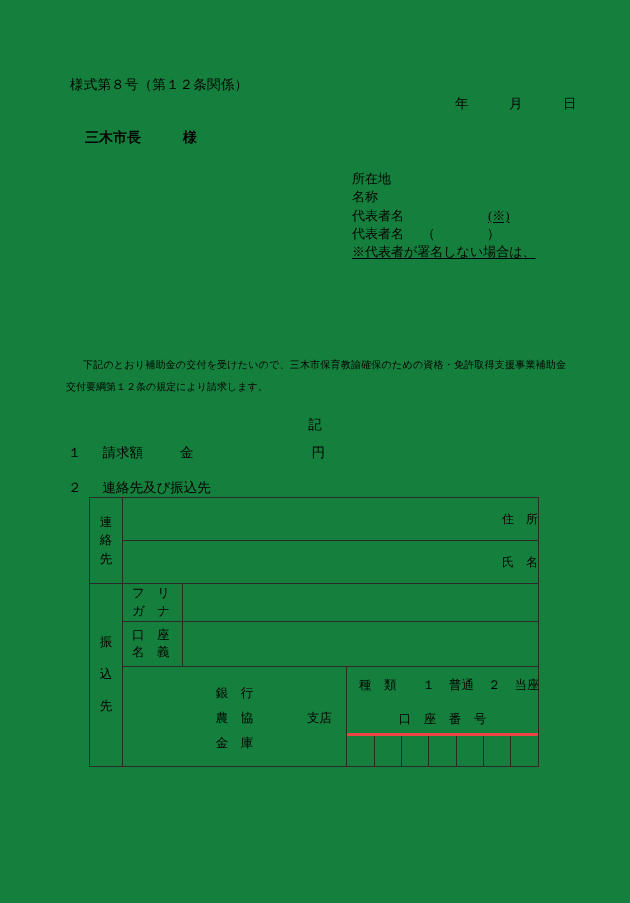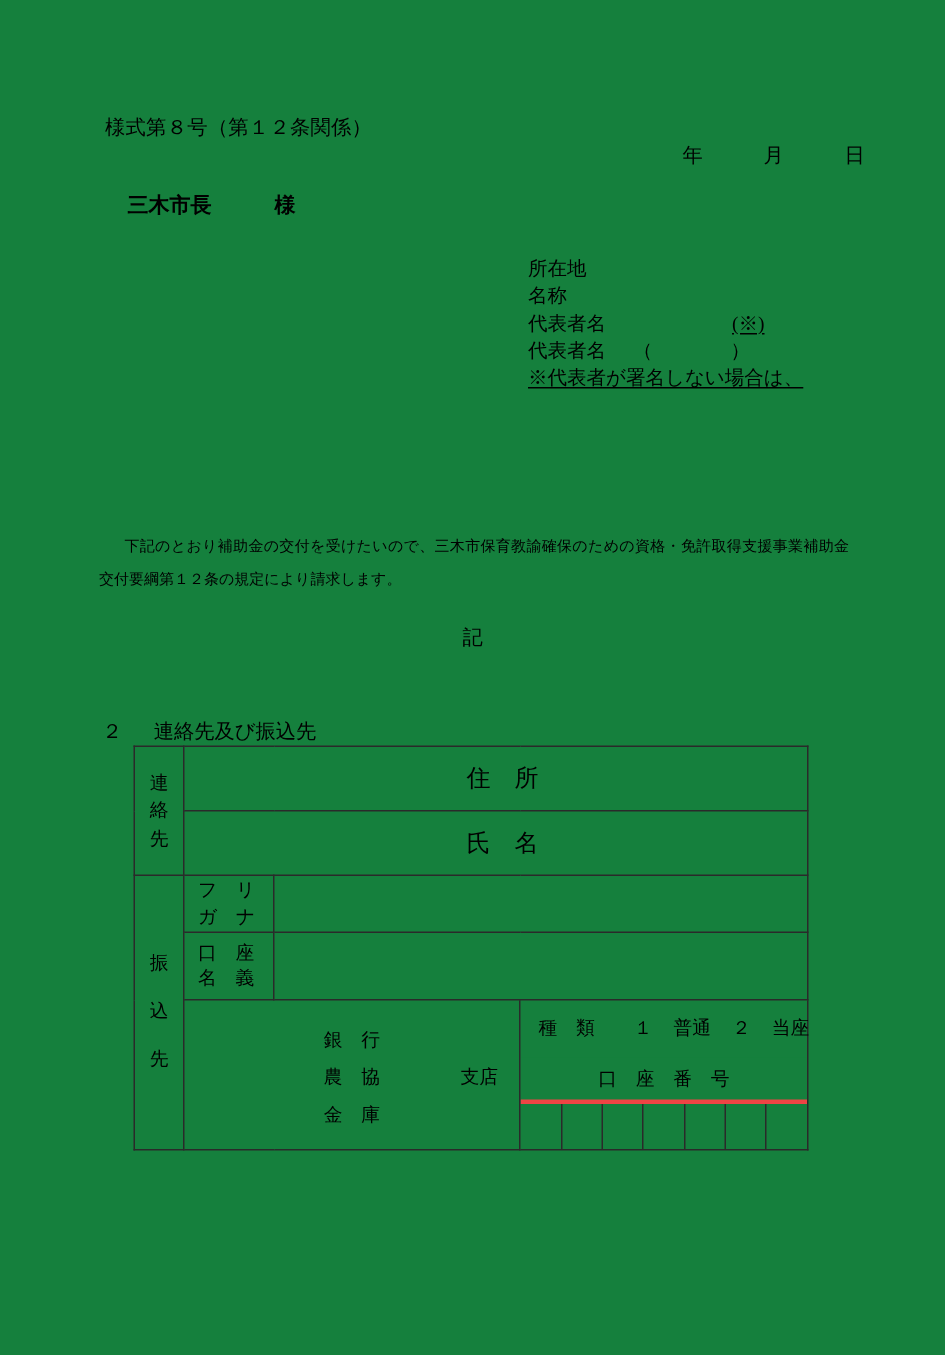--- a/index.html
+++ b/index.html
@@ -63,23 +63,23 @@
   .vlabel {
     text-align: center;
     font-size: 12.5px;
     line-height: 1.05;
   }
   .vlabel span { display: block; }
   .vl-tight span { line-height: 1.45; }
   .vl-loose span { line-height: 2.55; }
 
   .lbl-cell {
-    text-align: center;
+    text-align: right;
     padding-left: 9px;
-    font-size: 16px;
+    font-size: 12px;
   }
   .lbl-2line { line-height: 1.38; padding-left: 9px; font-size: 12.5px; }
   .lbl-2line span { display: block; }
 
   .bank-cell { position: relative; }
   .bank-stack {
     position: relative;
     width: 100%;
     height: 100%;
     font-size: 12.5px;
@@ -120,20 +120,21 @@
     <div class="party-row"><span>代表者名</span><span style="display:inline-block;width:84px"></span><span class="u">(※)</span></div>
     <div class="party-row"><span>代表者名</span><span style="display:inline-block;width:18px"></span><span>（　　　　）</span></div>
     <div class="party-row u">※代表者が署名しない場合は、</div>
   </div>
 
 
   <div class="body-para">下記のとおり補助金の交付を受けたいので、三木市保育教諭確保のための資格・免許取得支援事業補助金交付要綱第１２条の規定により請求します。</div>
 
   <div class="ki">記</div>
 
+  <div class="item1"><span>１</span><span style="display:inline-block;width:21px"></span><span>請求額</span><span style="display:inline-block;width:37px"></span><span>金</span><span style="display:inline-block;width:118px"></span><span>円</span></div>
 
   <div class="item2"><span>２</span><span style="display:inline-block;width:21px"></span><span>連絡先及び振込先</span></div>
 
   <div class="tbl-wrap">
     <table class="tbl">
       <colgroup>
         <col style="width:33px">
         <col style="width:60px">
         <col style="width:164px">
         <col style="width:192px">

